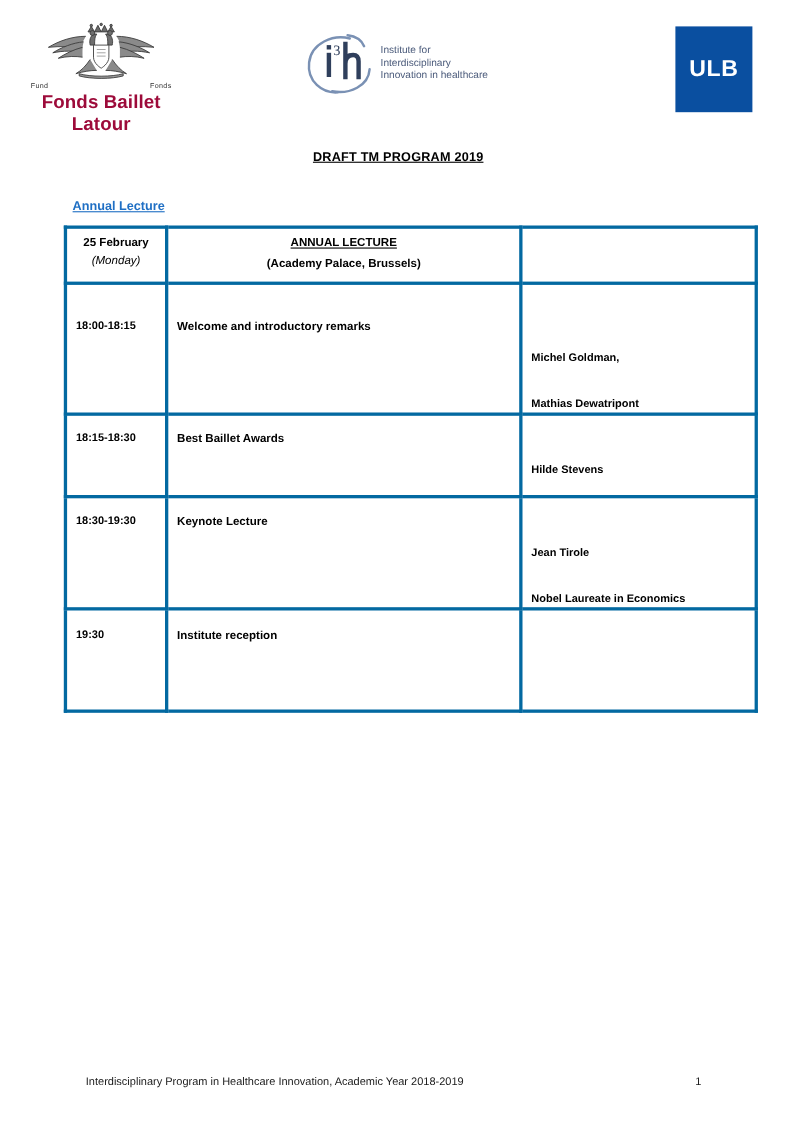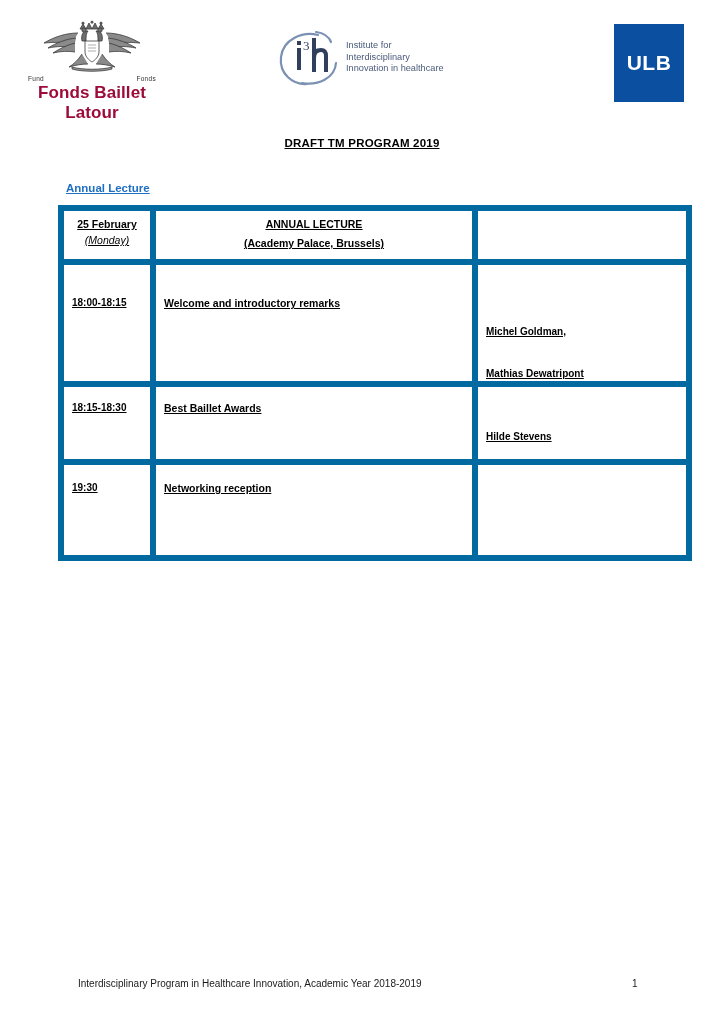--- a/index.html
+++ b/index.html
@@ -124,24 +124,23 @@
   
   .prog-table {
     position: absolute;
     top: 205px;
     left: 58px;
     width: 628px;
     border-collapse: collapse;
     table-layout: fixed;
   }
   .prog-table td {
-    border: 6px solid #0369a1;
+    border: 3px solid #0369a1;
     vertical-align: top;
     padding: 0;
-    text-decoration: underline;
   }
   .col-time  { width: 92px; }
   .col-desc  { width: 322px; }
   .col-who   { width: 214px; }
 
   .cell-pad { padding: 7px 8px 0 8px; }
 
   .date-line {
     text-align: center;
     font-size: 10.5px;
@@ -335,30 +334,48 @@
           <div class="row-desc">Best Baillet Awards</div>
         </div>
       </td>
       <td>
         <div class="cell-pad" style="padding-top:15px;">
           <div class="row-who">Hilde Stevens</div>
         </div>
       </td>
     </tr>
 
+    <tr>
+      <td>
+        <div class="cell-pad" style="padding-top:15px; padding-bottom:42px;">
+          <div class="row-time">18:30-19:30</div>
+        </div>
+      </td>
+      <td>
+        <div class="cell-pad" style="padding-top:15px;">
+          <div class="row-desc">Keynote Lecture</div>
+        </div>
+      </td>
+      <td>
+        <div class="cell-pad" style="padding-top:15px;">
+          <div class="row-who">Jean Tirole</div>
+          <div class="row-who">Nobel Laureate in Economics</div>
+        </div>
+      </td>
+    </tr>
 
     <tr>
       <td>
         <div class="cell-pad" style="padding-top:17px; padding-bottom:62px;">
           <div class="row-time">19:30</div>
         </div>
       </td>
       <td>
         <div class="cell-pad" style="padding-top:17px;">
-          <div class="row-desc">Networking reception</div>
+          <div class="row-desc">Institute reception</div>
         </div>
       </td>
       <td>
         <div class="cell-pad" style="padding-top:17px;">
           <div class="row-who"></div>
         </div>
       </td>
     </tr>
   </tbody>
 </table>

